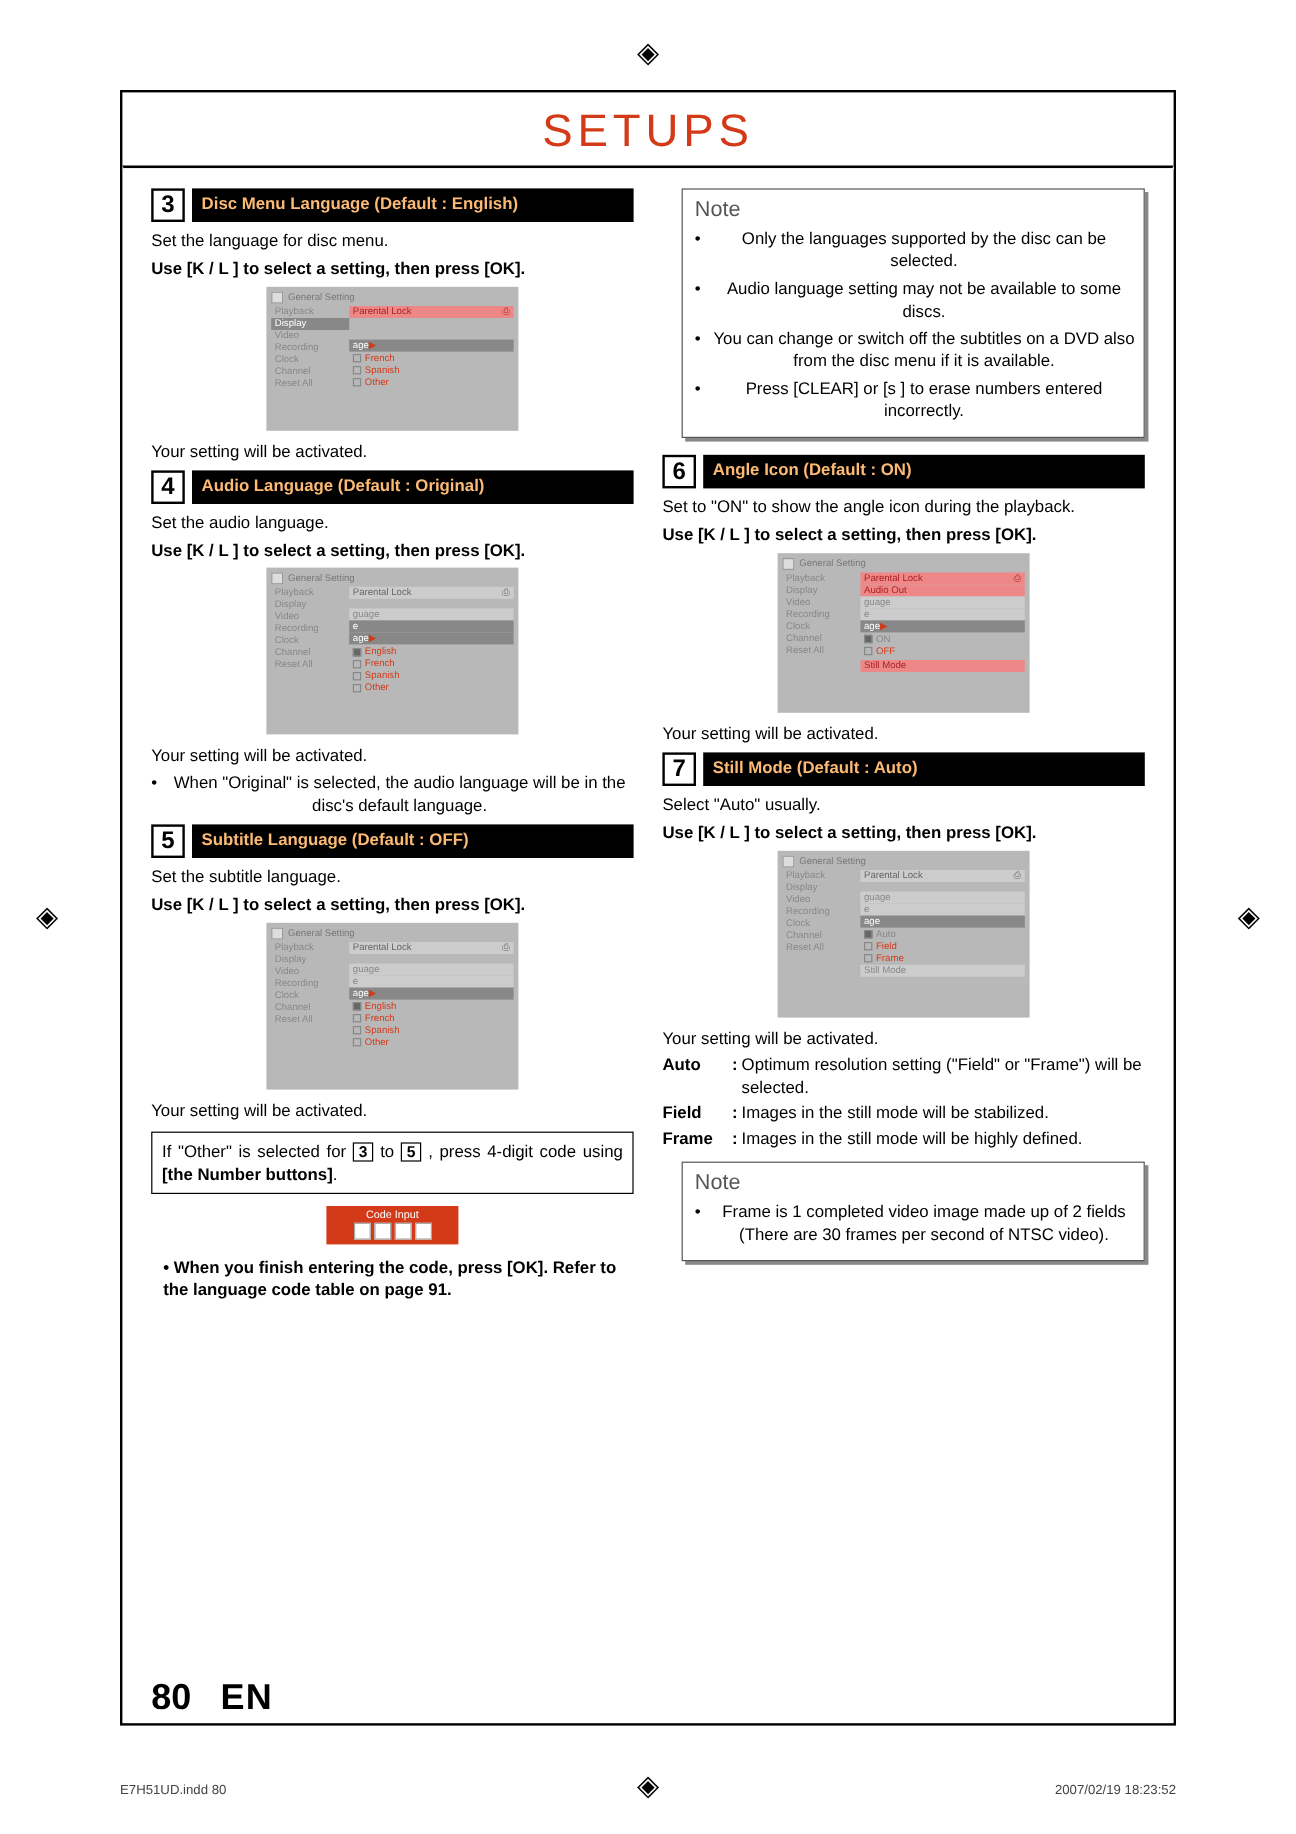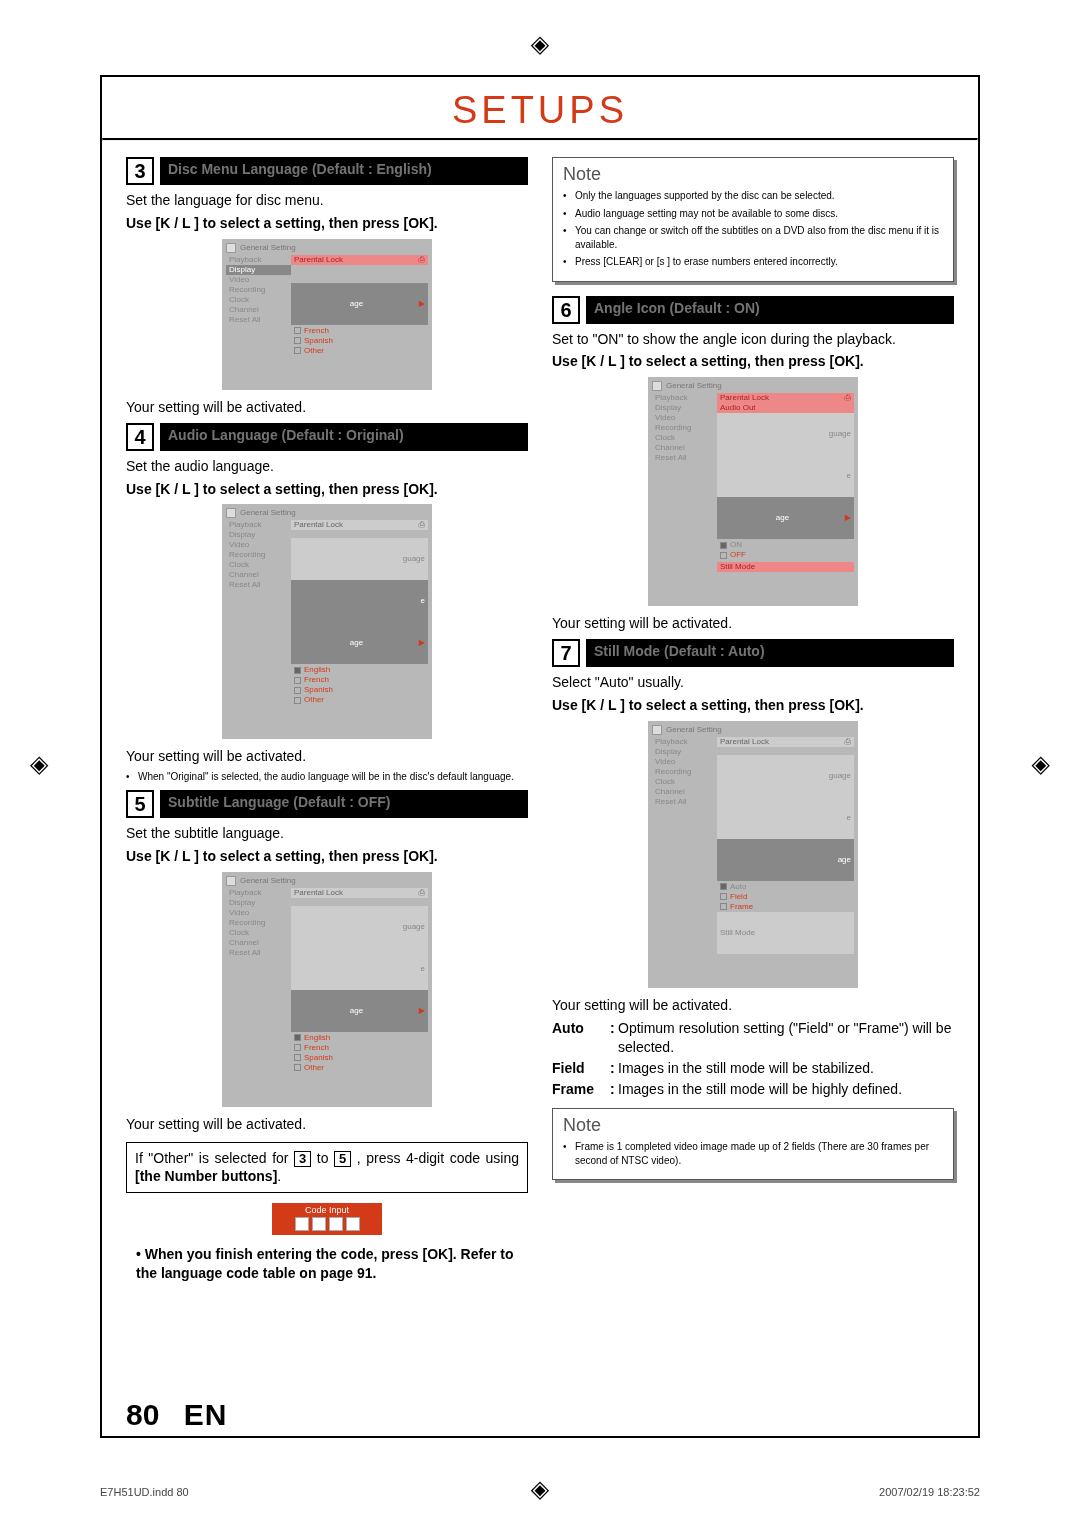--- a/index.html
+++ b/index.html
@@ -54,38 +54,38 @@
     font-size: 20px;
     font-weight: bold;
     text-align: center;
     line-height: 24px;
     margin-right: 6px;
     background: #fff;
   }
   .step-label {
     flex: 1;
     background: #000;
-    color: #737373;
+    color: #fdba74;
     font-size: 14px;
     font-weight: bold;
     padding: 4px 8px;
   }
 
   .body-text { font-size: 14px; line-height: 1.35; margin: 4px 0; }
   .bold { font-weight: bold; }
   .indent { margin-left: 10px; }
-  .bullet-list { font-size: 10px; line-height: 1.35; margin: 4px 0 4px 0; }
+  .bullet-list { font-size: 14px; line-height: 1.35; margin: 4px 0 4px 0; text-align: center; }
   .bullet-list li { list-style: none; padding-left: 12px; position: relative; margin-bottom: 4px;}
   .bullet-list li::before { content: "•"; position: absolute; left: 0; }
 
   .note-box {
     border: 1px solid #555;
     box-shadow: 3px 3px 0 #888;
     padding: 6px 4px 8px 10px;
-    margin: 6px 0 14px 0;
+    margin: 6px 0 14px 16px;
   }
   .note-title { font-size: 18px; color: #555; margin-bottom: 2px; }
 
   .hint-box {
     border: 1px solid #000;
     padding: 6px 8px;
     font-size: 14px;
     line-height: 1.35;
     text-align: justify;
     margin-top: 8px;
@@ -115,21 +115,21 @@
     color:#777; font-size: 8px; margin-bottom: 2px;
   }
   .osd .titlebar .icon-box { width:10px;height:10px;background:#ddd;border:1px solid #999; }
   .osd-row { display:flex; }
   .osd-left { width: 65px; }
   .osd-left div { padding: 0 3px; }
   .osd-left .hl { color:#fff; background:#888; }
   .osd-mid { flex:1; position:relative; }
   .osd-mid .hdr { background:#ccc; color:#666; padding:0 3px; display:flex; justify-content:space-between; }
   .osd-mid .hdr.orange { background:#e88; color:#a22; }
-  .osd-mid .row { display:flex; background:#ccc; margin-top:0; padding: 16px 3px; justify-content:space-between; }
+  .osd-mid .row { display:flex; background:#ccc; margin-top:0; padding: 0 3px; }
   .osd-mid .row.dark { background:#888; color:#fff; }
   .osd-mid .opts { margin-top:1px; }
   .osd-mid .opt { display:flex; align-items:center; gap:3px; padding: 0 3px; }
   .osd-mid .opt.orange { color:#d33a18; }
   .osd-mid .opt .cb { width:7px;height:7px;border:1px solid #888; display:inline-block; }
   .osd-mid .opt .cb.ck { background:#666; }
   .osd .padbot { height: 30px; }
 
   .code-input-wrap { display:flex; justify-content:center; margin: 10px 0; }
   .code-input {

